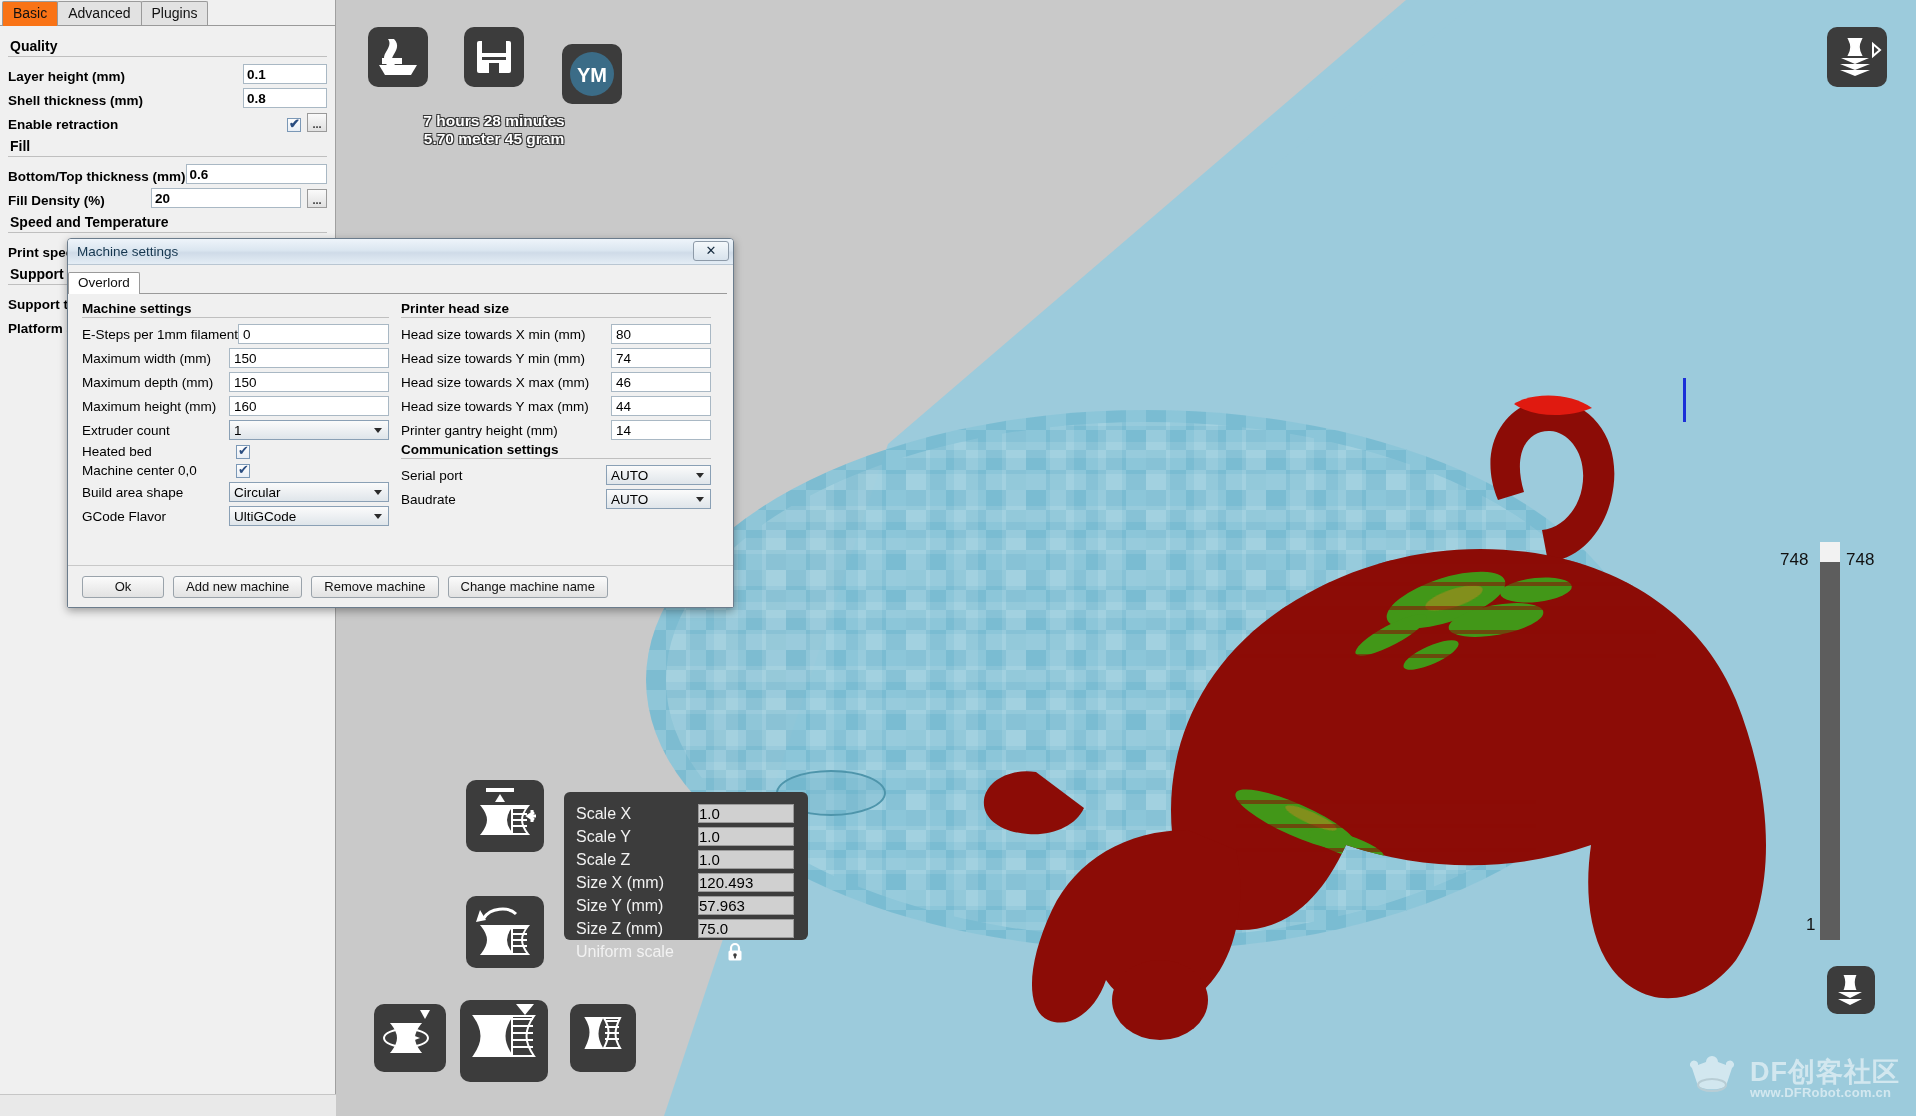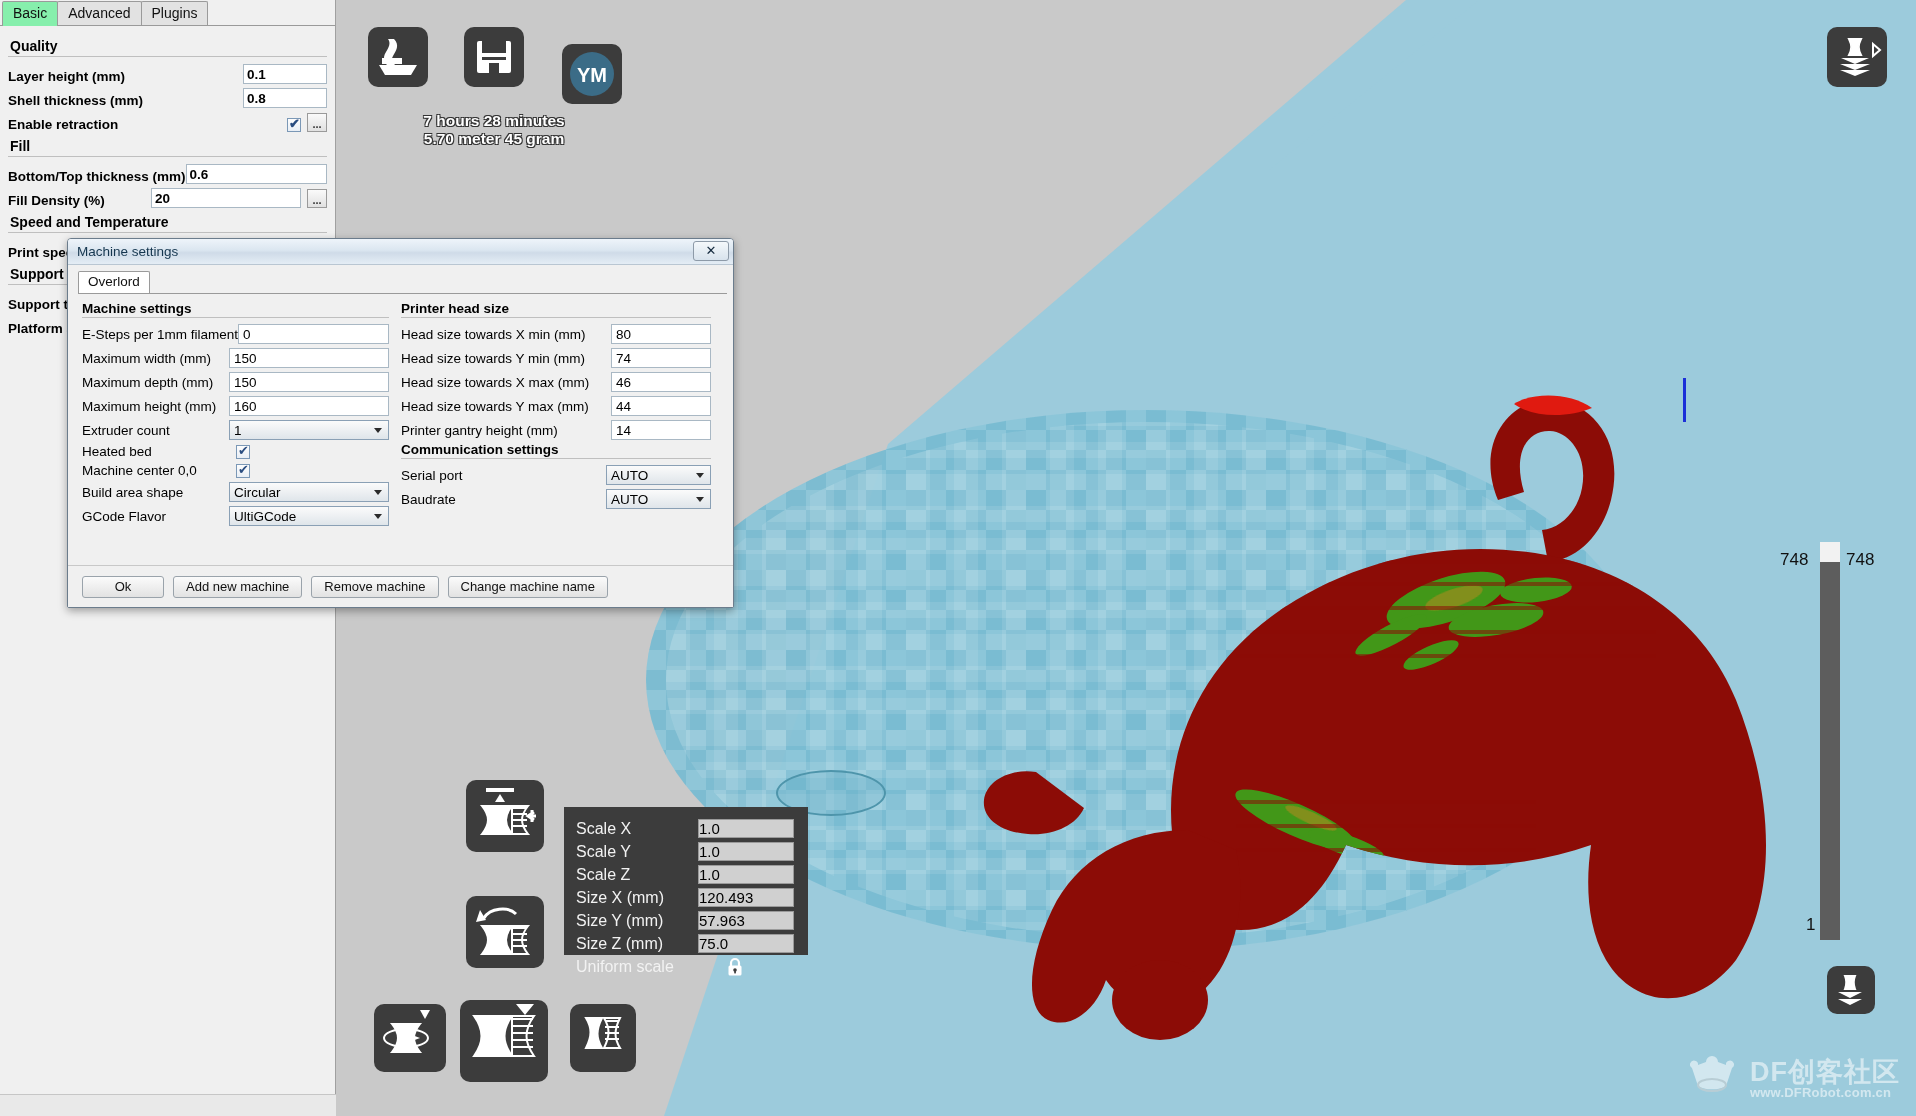--- a/index.html
+++ b/index.html
@@ -82,21 +82,21 @@
   .tab {
     font-size: 14px; color: #111;
     padding: 3px 10px 4px 10px;
     border: 1px solid #9a9a9a;
     border-bottom: none;
     background: #e2e2e2;
     margin-right: -1px;
     border-radius: 2px 2px 0 0;
     line-height: 16px;
   }
-  .tab.active { background:#86efac; position: relative; top:1px; padding-bottom:5px;}
+  .tab.active { background:#f97316; position: relative; top:1px; padding-bottom:5px;}
   .panel-body { padding: 6px 8px 0 8px; position: relative; }
   .group-title {
     font-size: 14px; font-weight: bold; color:#000;
     margin: 6px 0 2px 2px;
   }
   .group-rule { border-bottom:1px solid #bfbfbf; margin: 0 0 4px 0; }
   .row {
     display: flex; align-items: flex-end;
     height: 23px; margin-bottom: 1px; font-weight: bold;
   }
@@ -153,23 +153,23 @@
   #dialog-close {
     position:absolute; right: 4px; top: 2px;
     width: 36px; height: 20px;
     border:1px solid #8d9aa8; border-radius:3px;
     background: linear-gradient(#f4f8fb,#d8e3ed);
     font-size: 13px; color:#13293d; text-align:center; line-height:18px;
     font-family: "Liberation Serif", serif;
   }
   #dialog-tabstrip {
     height: 24px;
-    margin: 5px 6px 0 10px;
+    margin: 5px 6px 0 0;
     border-bottom: 1px solid #9a9a9a;
-    display:flex; align-items:flex-start;
+    display:flex; align-items:center;
   }
   .dlg-tab {
     font-size: 13.5px; color:#111;
     border:1px solid #9a9a9a; border-bottom:none;
     background:#fff;
     padding: 2px 9px 4px 9px;
     border-radius: 2px 2px 0 0;
     position: relative; top:1px;
   }
   #dialog-content {
@@ -244,23 +244,22 @@
     color:#fff; line-height: 18px;
     text-shadow: -1px -1px 0 #333, 1px -1px 0 #333, -1px 1px 0 #333, 1px 1px 0 #333;
     white-space: pre-line;
   }
 
   
   #scale-panel {
     position: absolute; left: 564px; top: 792px;
     width: 244px; height: 148px;
     background: #3c3c3c;
-    border-radius: 0;
+    border-radius: 6px;
     padding: 10px 12px;
-    margin-top: 15px;
   }
   .srow { display:flex; align-items:center; height: 23px; }
   .srow .slbl {
     font-size: 16px; color:#f2f2f2; width: 122px;
     font-family: "Liberation Sans", sans-serif;
   }
   .srow .sval {
     width: 96px; height: 19px;
     background:#d0d0d0; color:#000;
     font-size: 15px; line-height:18px;

